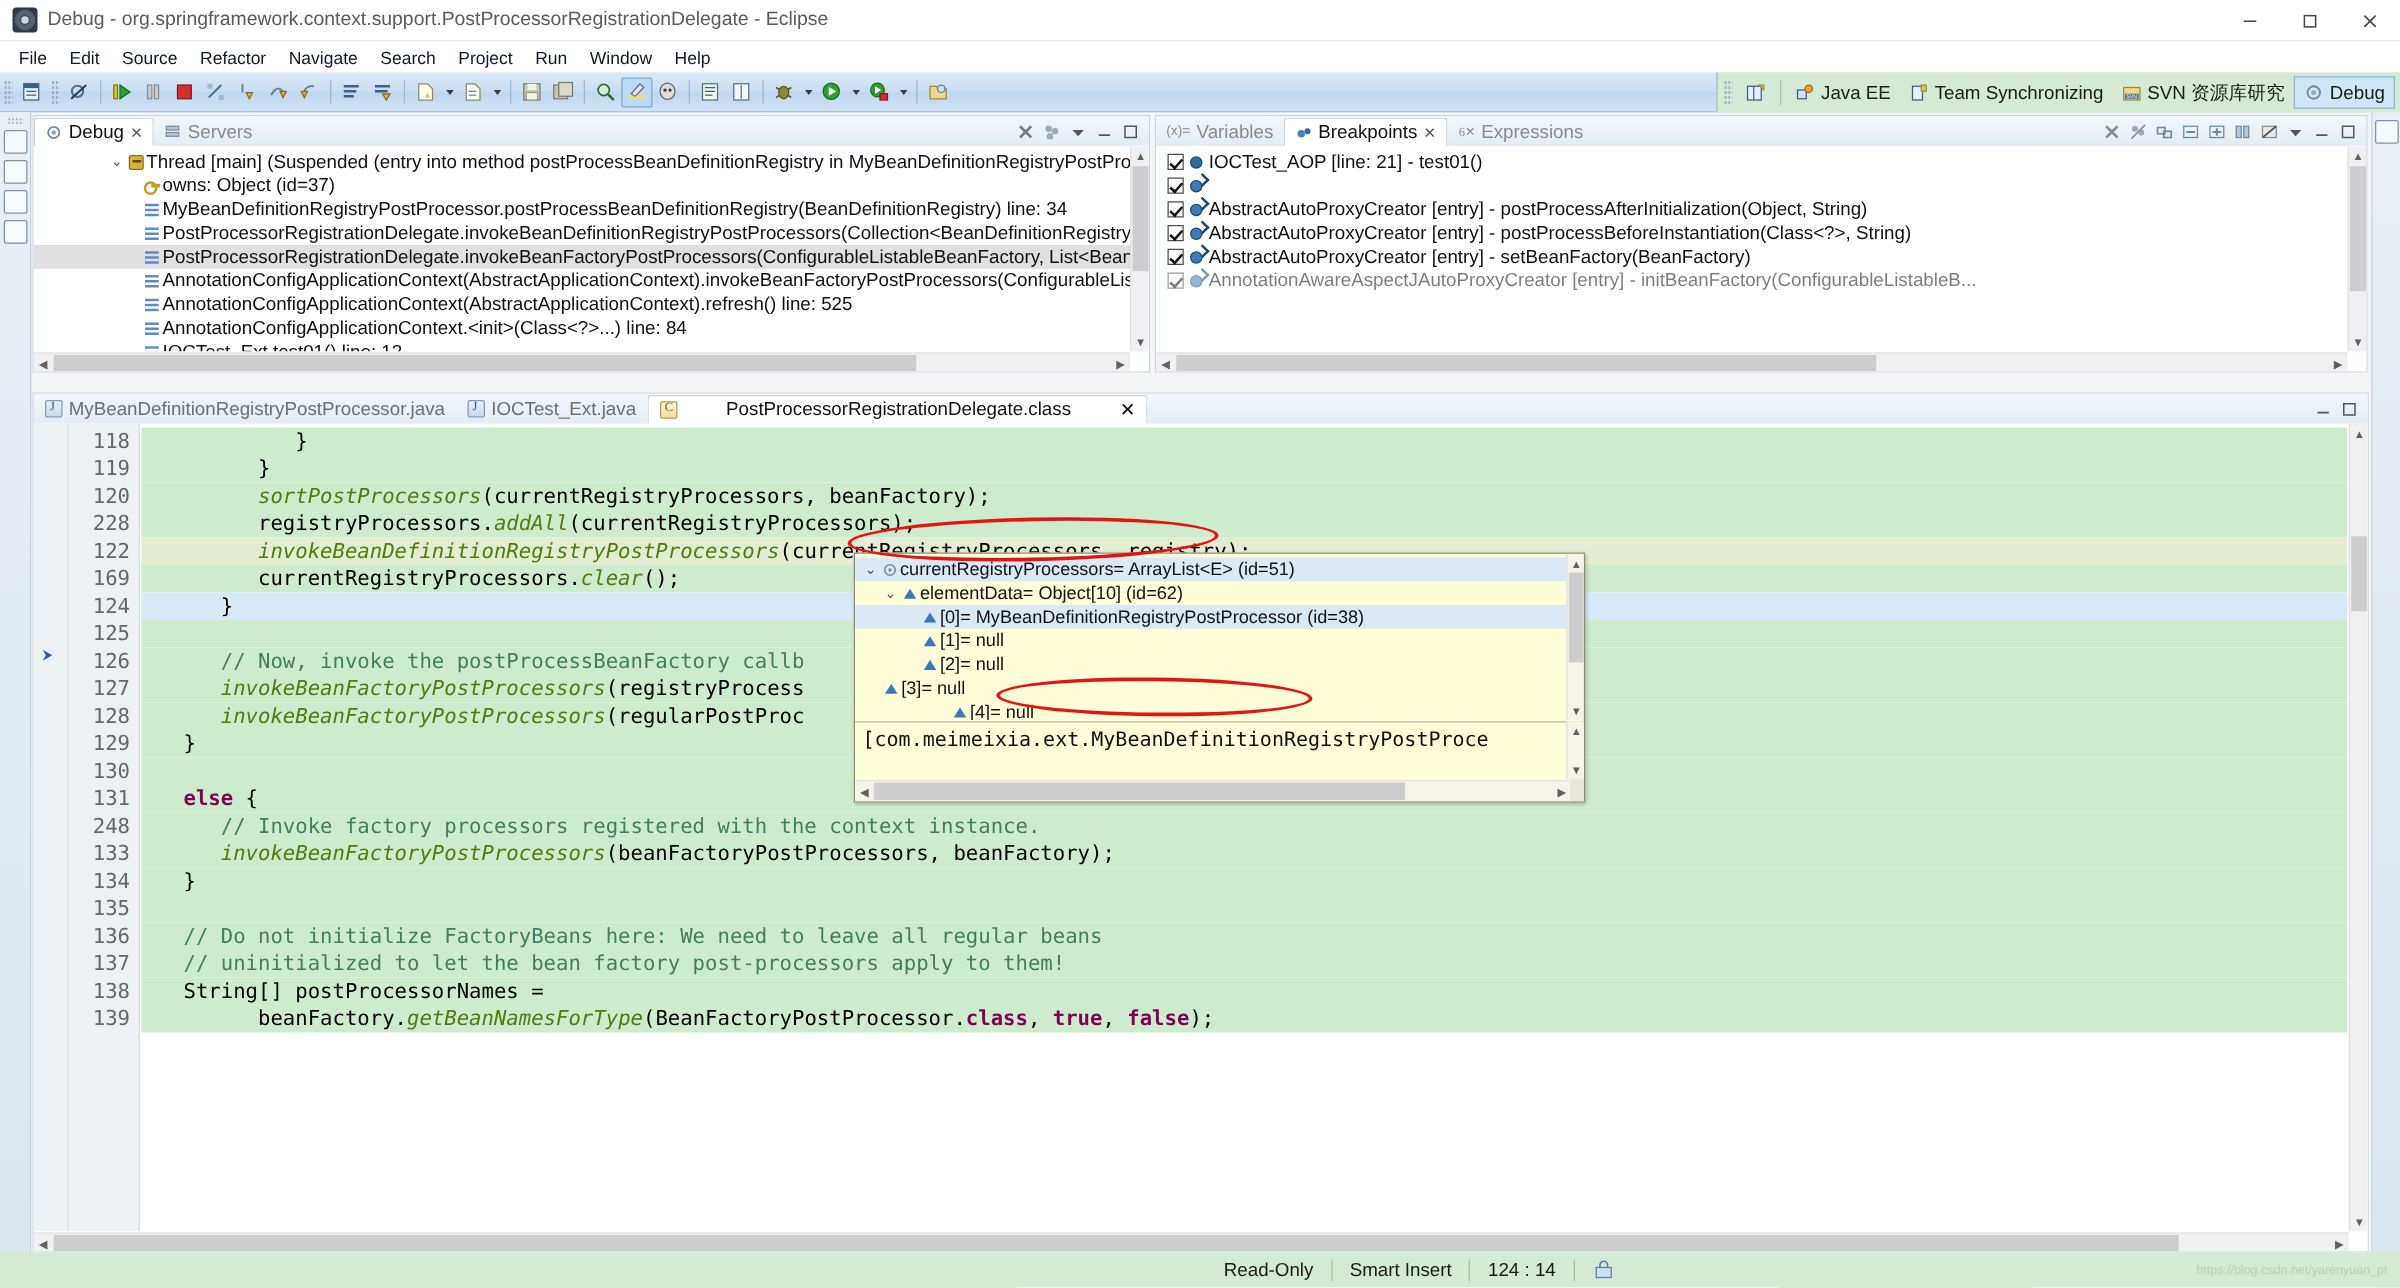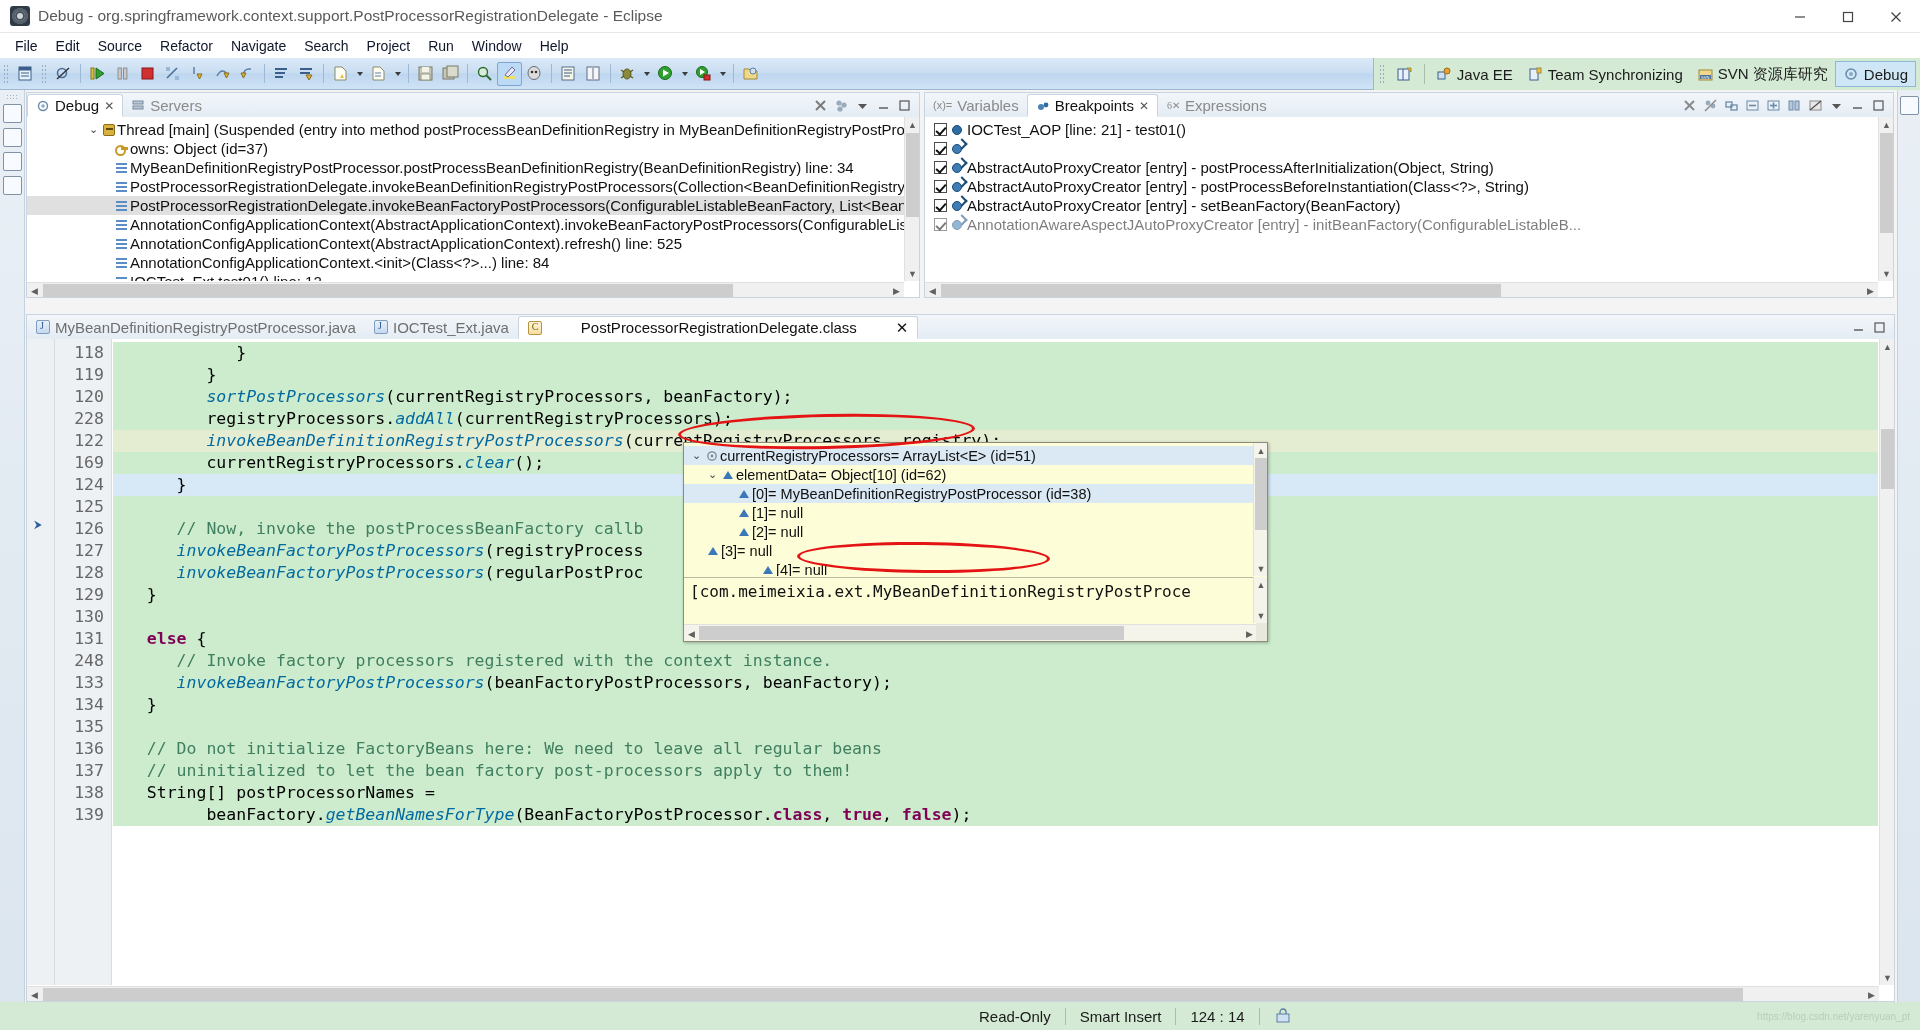--- a/index.html
+++ b/index.html
@@ -139,21 +139,21 @@
   .code-area{position:absolute;left:0;right:0;top:24px;bottom:0;background:#fff;overflow:hidden;}
   .ruler{position:absolute;left:0;top:0;width:28px;bottom:16px;background:#eef1f4;border-right:1px solid #d7dde3;}
   .gutter{position:absolute;left:28px;top:0;width:57px;bottom:16px;background:#eef1f4;border-right:1px solid #d7dde3;
      font-family:"DejaVu Sans Mono",monospace;font-size:16.5px;color:#666;text-align:right;padding-top:3px;}
   .gutter div{height:22px;line-height:22px;padding-right:7px;}
   .code{position:absolute;left:86px;right:16px;top:0;bottom:16px;overflow:hidden;
      font-family:"DejaVu Sans Mono",monospace;font-size:16.5px;line-height:22px;padding-top:3px;white-space:pre;}
   .cl{height:22px;line-height:22px;padding-left:4px;}
   .kw{color:#7f0055;font-weight:bold;}
   .cm{color:#3f7f5f;}
-  .mth{font-style:italic;color:#0369a1;}
+  .mth{font-style:italic;color:#4d7c0f;}
   .hl-green{background:#cdeccd;}
   .hl-cur{background:#e4edd2;}
   .hl-sel{background:#d7e8f7;}
 
   
   .ellipse{position:absolute;border:3px solid #e51414;border-radius:50%;pointer-events:none;}
 
   
   .varpop{position:absolute;background:#fdfdd8;border:1px solid #8c8c7a;box-shadow:1px 1px 3px rgba(0,0,0,.28);}
   .vp-tree{position:absolute;left:0;right:0;top:0;height:133px;overflow:hidden;}

